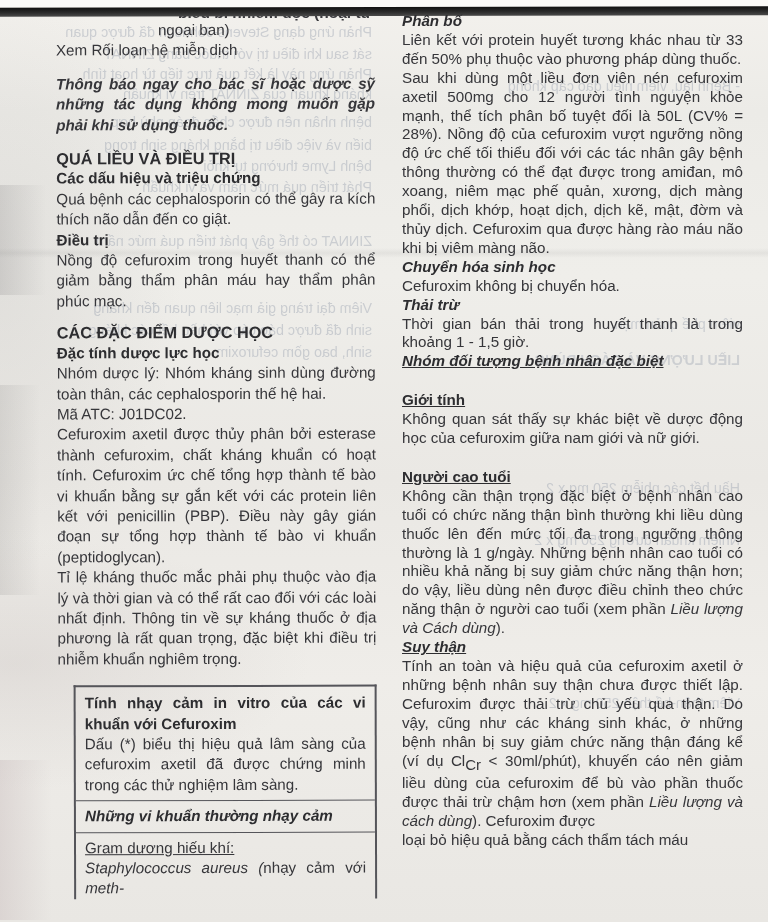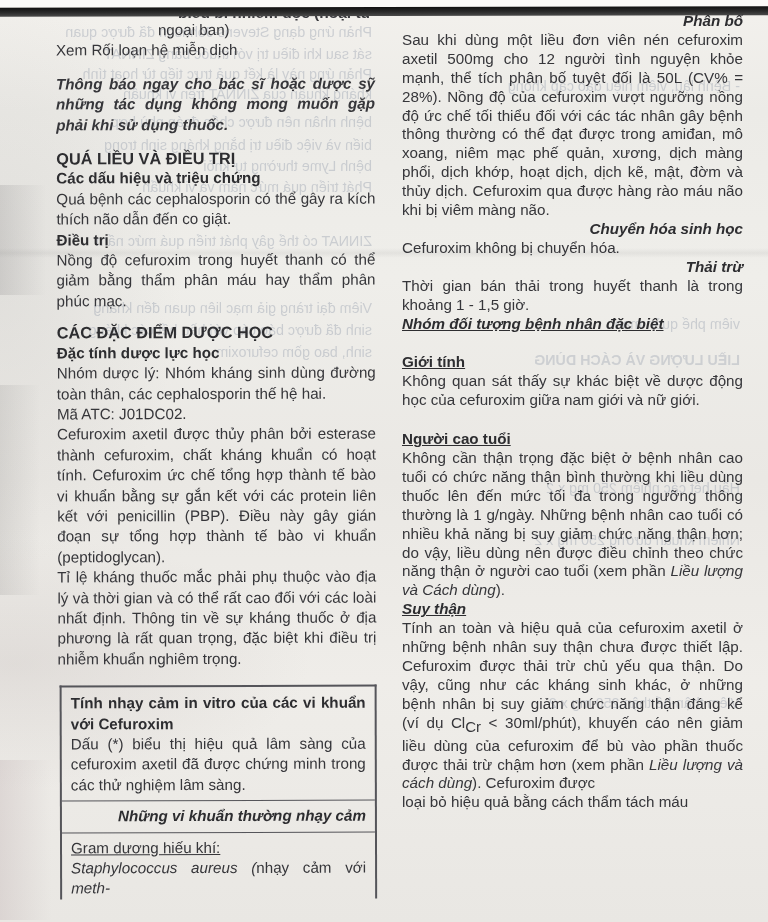--- a/index.html
+++ b/index.html
@@ -30,30 +30,30 @@
   
   .col-left  { position:absolute; left:57px;  top:20px; width:319px; transform:rotate(-0.15deg); }
   .col-right { position:absolute; left:402px; top:12px; width:341px; }
   .col-left  { font-size:15.2px; line-height:20.4px; }
   .col-right { font-size:15.2px; line-height:18.9px; }
   p { text-align:justify; }
   .indent { padding-left:102px; text-align:left; }
   .notice { font-weight:bold; font-style:italic; margin:13px 0 13px 0; }
   .h1 { font-weight:bold; font-size:16.3px; color:#2d2d30; margin-top:9px; }
   .h2 { font-weight:bold; color:#2d2d30; }
-  .bi  { font-weight:bold; font-style:italic; color:#2d2d30;text-align:right; }
+  .bi  { font-weight:bold; font-style:italic; color:#2d2d30; }
   .biu { font-weight:bold; font-style:italic; color:#2d2d30; text-decoration:underline; }
   .bu  { font-weight:bold; color:#2d2d30; text-decoration:underline;margin-top:20px; }
   .u   { text-decoration:underline; }
   .it  { font-style:italic; }
   sub.small { font-size:15px; }
   .gap-s { margin-top:11px; }
 
   
-  .suscept-box { margin-top:16px; margin-left:2px; border:2px solid #55555a; border-bottom:none; padding:6px 9px 0 9px; }
+  .suscept-box { margin-top:16px; margin-left:16px; border:2px solid #55555a; border-bottom:none; padding:6px 9px 0 9px; }
   .suscept-box .title { font-weight:bold; color:#2d2d30; }
   .box-divider { height:0; border-top:1.6px solid #55555a; margin:5px -9px 5px -9px; }
 
   
   .bleed { position:absolute; transform:scaleX(-1); color:#9aa2b0; opacity:.42;
     filter:blur(.45px); font-size:14.3px; white-space:nowrap; overflow:hidden; }
   .bleed.bold { font-weight:bold; opacity:.38; }
 </style>
 </head>
 <body>
@@ -114,20 +114,21 @@
       <div class="box-divider"></div>
       <p class="bi">Những vi khuẩn thường nhạy cảm</p>
       <div class="box-divider"></div>
       <p><span class="u">Gram dương hiếu khí:</span></p>
       <p><span class="it">Staphylococcus aureus (</span><span>nhạy cảm với </span><span class="it">meth-</span></p>
     </div>
   </div>
 
   <div class="col-right">
     <div class="bi">Phân bố</div>
+    <p>Liên kết với protein huyết tương khác nhau từ 33 đến 50% phụ thuộc vào phương pháp dùng thuốc.</p>
     <p>Sau khi dùng một liều đơn viên nén cefuroxim axetil 500mg cho 12 người tình nguyện khỏe mạnh, thể tích phân bố tuyệt đối là 50L (CV% = 28%). Nồng độ của cefuroxim vượt ngưỡng nồng độ ức chế tối thiểu đối với các tác nhân gây bệnh thông thường có thể đạt được trong amiđan, mô xoang, niêm mạc phế quản, xương, dịch màng phổi, dịch khớp, hoạt dịch, dịch kẽ, mật, đờm và thủy dịch. Cefuroxim qua được hàng rào máu não khi bị viêm màng não.</p>
 
     <div class="bi">Chuyển hóa sinh học</div>
     <p>Cefuroxim không bị chuyển hóa.</p>
 
     <div class="bi">Thải trừ</div>
     <p>Thời gian bán thải trong huyết thanh là trong khoảng 1 - 1,5 giờ.</p>
 
     <div class="biu">Nhóm đối tượng bệnh nhân đặc biệt</div>
     <div class="bu">Giới tính</div>

